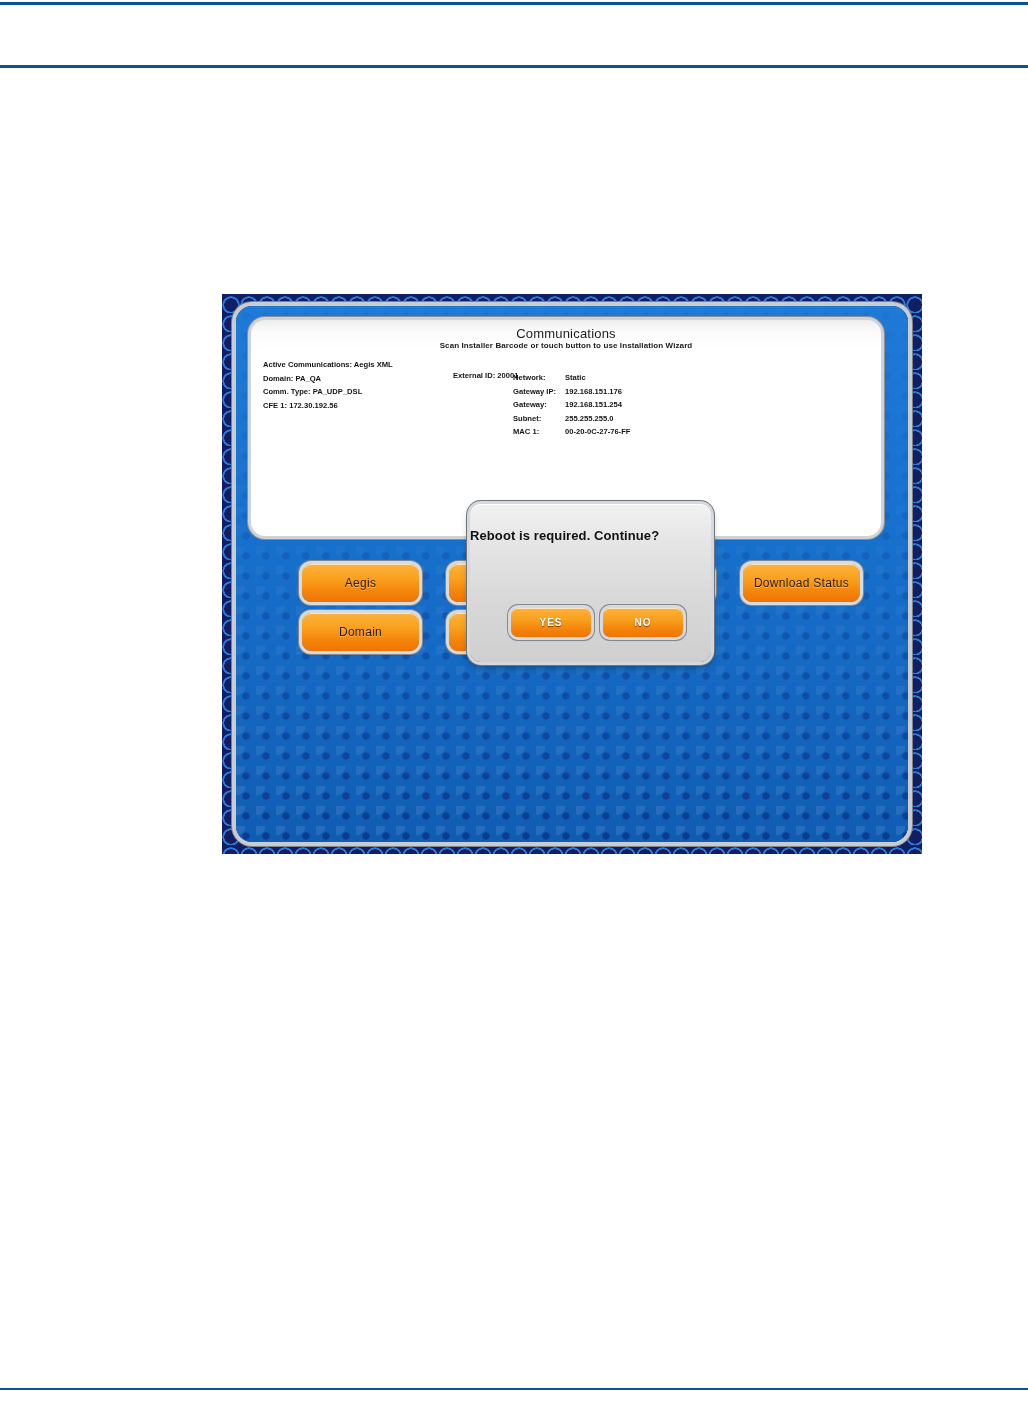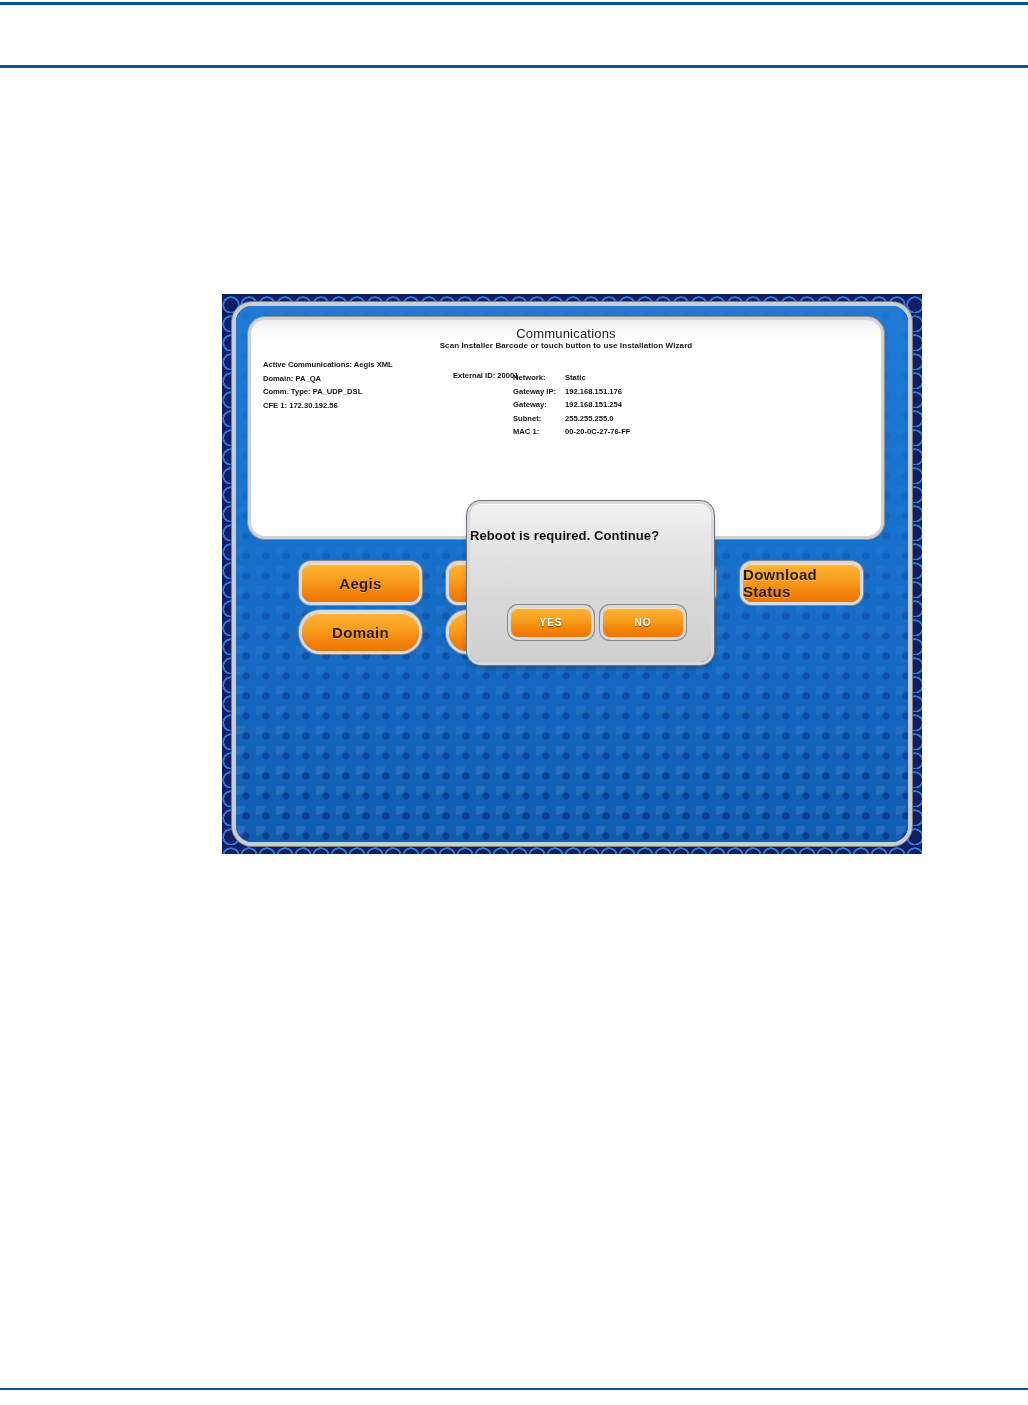--- a/index.html
+++ b/index.html
@@ -76,26 +76,26 @@
   
   .btn{
     position:absolute;border-radius:9px;
     background:linear-gradient(180deg,#fcb23c 0%,#f99f1c 42%,#f4850b 72%,#ef7403 100%);
     box-shadow:
       inset 0 1px 0 rgba(255,255,255,.65),
       0 0 0 3px #d7dade,
       0 0 0 4px #83878e,
       0 2px 3px rgba(0,0,0,.45);
     display:flex;align-items:center;justify-content:center;
-    color:#2a1a05;font-weight:bold;text-shadow:0 1px 0 rgba(255,255,255,.35);
-    font-size:15px;letter-spacing:.3px;
+    color:#2a1a05;font-weight:normal;text-shadow:0 1px 0 rgba(255,255,255,.35);
+    font-size:12px;letter-spacing:.3px;
   }
   .btn.w1{width:117px;height:38px;}
   .btn.row1{top:258px;}
-  .btn.row2{top:307px;border-radius:18px;}
+  .btn.row2{top:307px;}
   .btn.c1{left:66px;}
   .btn.c2{left:213px;}
   .btn.c3{left:360px;}
   .btn.c4{left:507px;}
   .btn-label{pointer-events:none;}
 
   
   .dialog{
     position:absolute;left:234px;top:198px;width:241px;height:158px;
     border-radius:11px;

